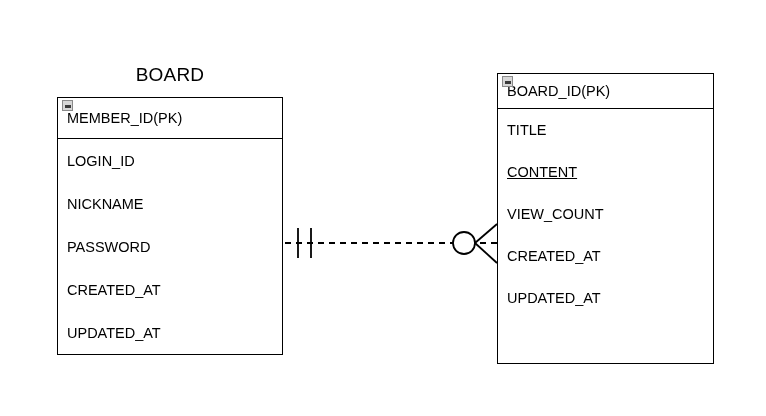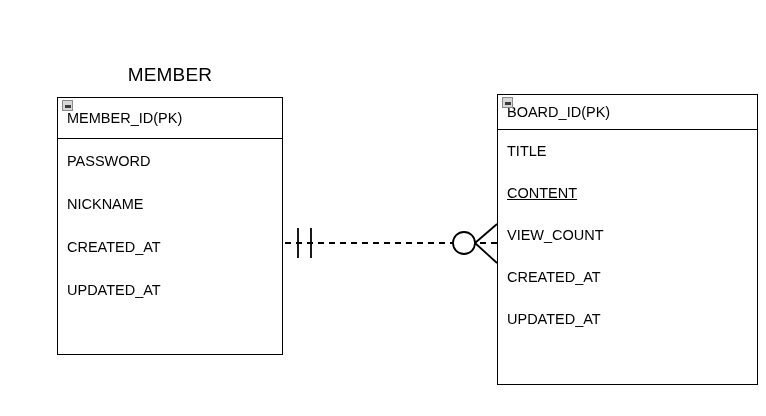--- a/index.html
+++ b/index.html
@@ -84,49 +84,52 @@
     width: 766px;
     height: 416px;
     pointer-events: none;
   }
 </style>
 </head>
 <body>
 
 <div id="canvas">
 
-  <div class="entity-title" style="left:57px; top:64px; width:226px;">MEMBER</div>
+  <div class="entity-title" style="left:57px; top:64px; width:226px;">BOARD</div>
 
   <div class="entity-box" style="left:57px; top:97px; width:226px; height:258px;">
 
     <div class="attr-row pk-row" style="height:41px;">
       <span class="collapse-icon"></span>
       <span>MEMBER_ID(PK)</span>
     </div>
 
-
     <div class="attr-row" style="height:43px;">
-      <span>PASSWORD</span>
+      <span>LOGIN_ID</span>
     </div>
 
     <div class="attr-row" style="height:43px;">
       <span>NICKNAME</span>
+    </div>
+
+    <div class="attr-row" style="height:43px;">
+      <span>PASSWORD</span>
     </div>
 
     <div class="attr-row" style="height:43px;">
       <span>CREATED_AT</span>
     </div>
 
     <div class="attr-row" style="height:43px;">
       <span>UPDATED_AT</span>
     </div>
   </div>
 
 
-  <div class="entity-box" style="left:497px; top:94px; width:261px; height:291px;">
+  <div class="entity-box" style="left:497px; top:73px; width:217px; height:291px;">
 
     <div class="attr-row pk-row" style="height:35px;">
       <span class="collapse-icon"></span>
       <span>BOARD_ID(PK)</span>
     </div>
 
 
     <div class="attr-row" style="height:42px;">
       <span>TITLE</span>
     </div>

